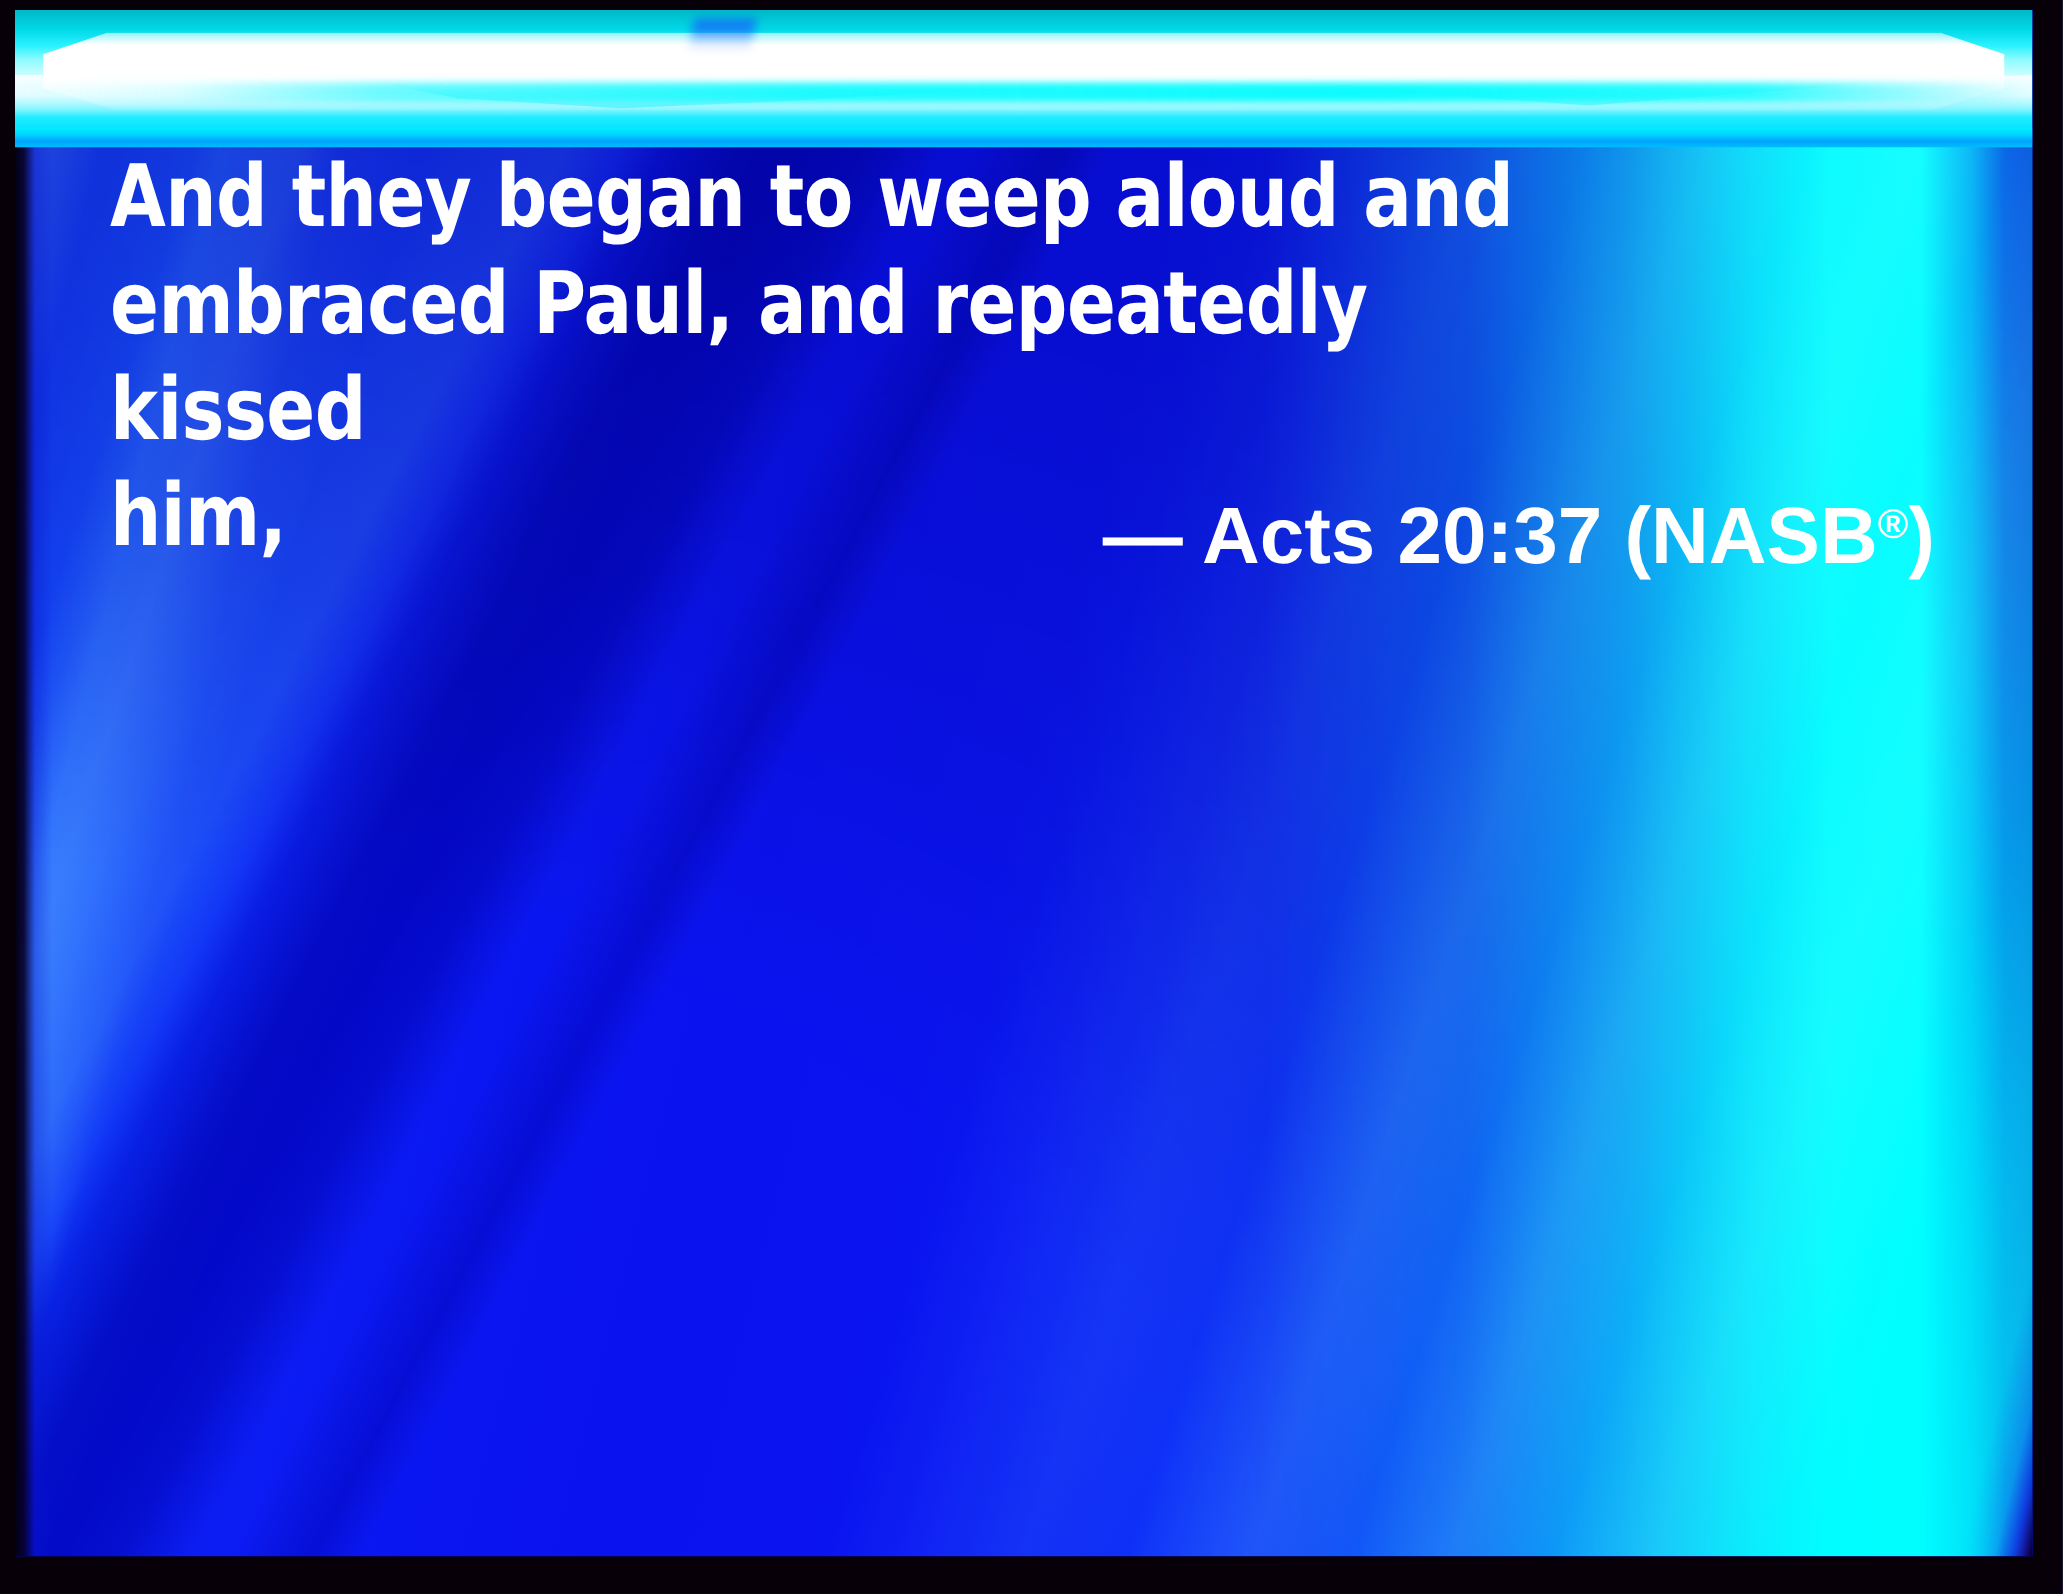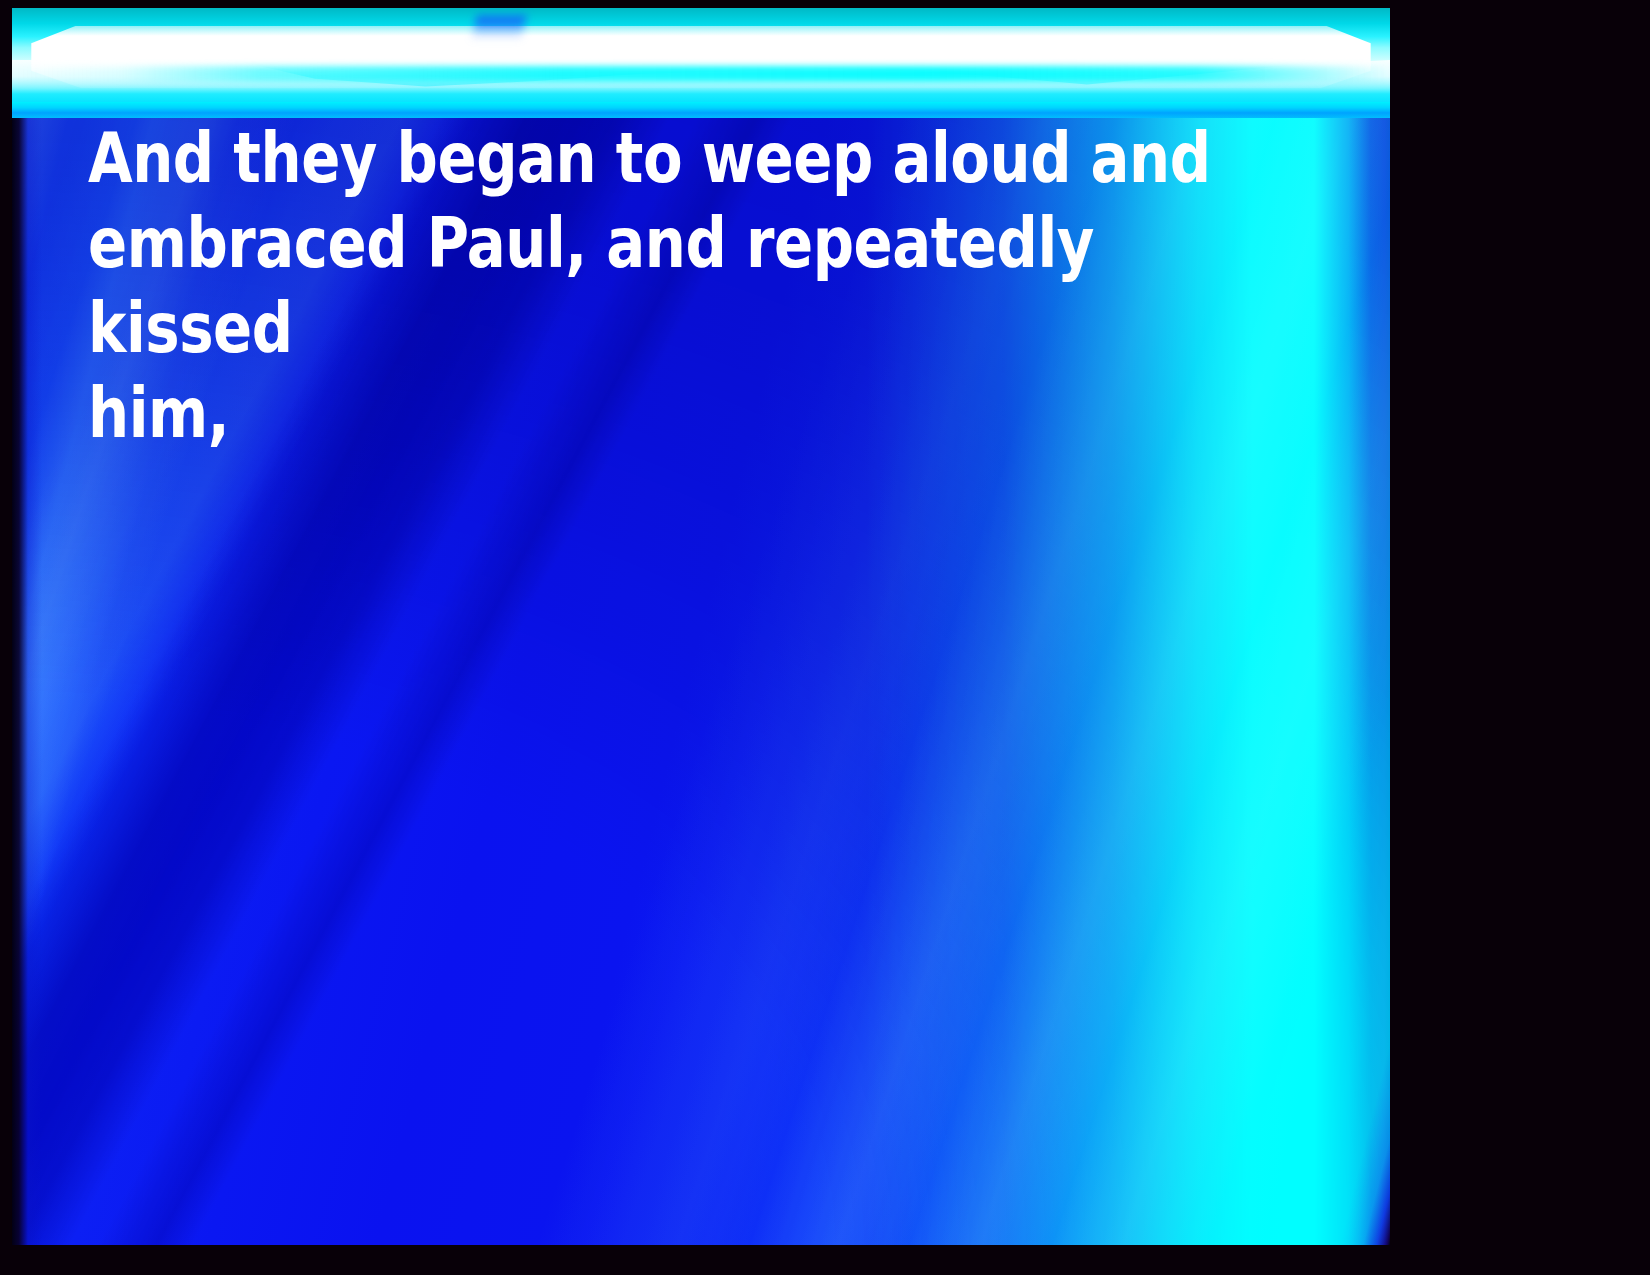--- a/index.html
+++ b/index.html
@@ -15,21 +15,21 @@
     background: #080008;
     overflow: hidden;
     font-family: "Liberation Sans", sans-serif;
   }
 
   
   #art {
     position: absolute;
     left: 12px;
     top: 8px;
-    width: 1378px;
+    width: 1614px;
     height: 1237px;
     overflow: hidden;
     background: #0010E8;
   }
 
   
   .layer {
     position: absolute;
     inset: 0;
     pointer-events: none;
@@ -331,15 +331,20 @@
       <div class="tb-white2"></div>
       <div class="tb-streak"></div>
       <div class="tb-notch"></div>
       <div class="tb-bottomrule"></div>
     </div>
 
     <div id="verse">And they began to weep aloud and
 embraced Paul, and repeatedly kissed
 him,</div>
 
+    <div id="attribution">
+      <span>—</span>
+      <span>Acts 20:37</span>
+      <span>(NASB</span><span class="reg">®</span><span>)</span>
+    </div>
 
   </div>
 </div>
 
 </body></html>

